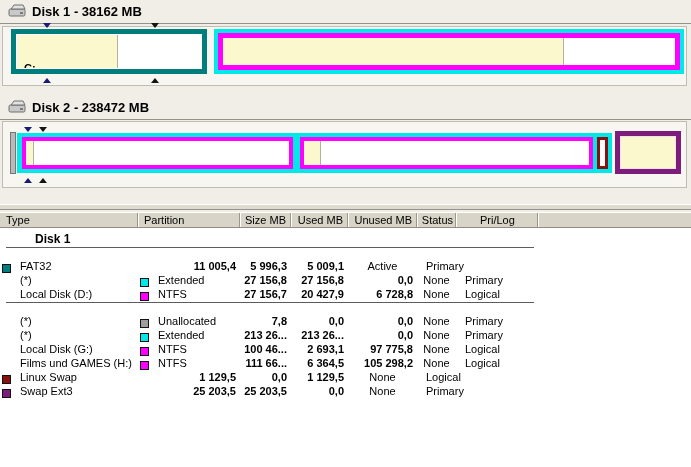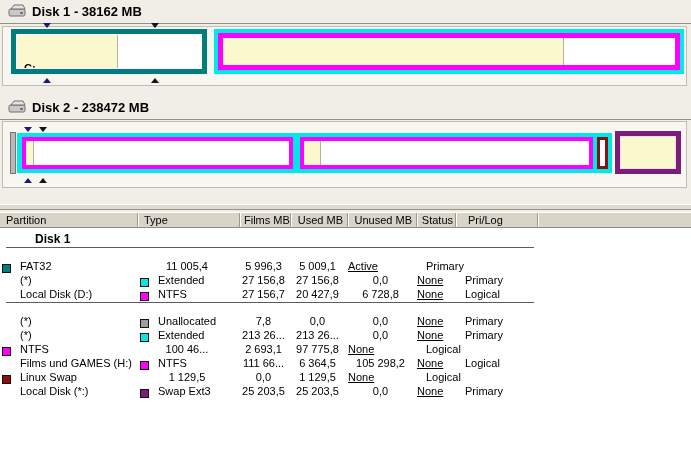--- a/index.html
+++ b/index.html
@@ -38,34 +38,34 @@
   .lv-header{position:absolute;left:0;top:212px;width:691px;height:16px;background:#d8d4c8;
              border-top:1px solid #ffffff;border-bottom:1px solid #8f8c81;box-sizing:border-box;
              display:grid;grid-template-columns:138px 102px 51px 57px 69px 39px 82px 1fr;
              font-size:11px;line-height:14px;color:#000;}
   .lv-header .hc{border-right:1px solid #9a978c;box-shadow:1px 0 0 #ffffff;padding:0 4px;
                  white-space:nowrap;overflow:hidden;}
   .hc.h-part{padding-left:6px;}
   .hc.h-type{padding-left:6px;}
   .hc.num{text-align:right;}
   .hc.h-status{text-align:right;padding:0 2px;}
-  .hc.h-prilog{padding-left:12px;}
+  .hc.h-prilog{padding-left:24px;}
   .hc.h-fill{border-right:none;box-shadow:none;}
 
   
   .tbody{position:absolute;left:0;top:228px;width:691px;height:239px;background:#ffffff;font-size:11px;color:#000;}
   .grp-title{margin:0 0 0 13px;height:14px;line-height:14px;font-size:12px;font-weight:bold;}
   .grp-line{margin-left:6px;width:528px;height:1px;background:#5c5c5c;margin-top:1px;}
   .rows{margin-top:11px;}
   .trow{display:grid;grid-template-columns:138px 102px 51px 57px 69px 39px 82px;height:14px;line-height:14px;}
   .c-part{padding-left:20px;white-space:nowrap;overflow:hidden;}
   .c-type{padding-left:2px;white-space:nowrap;display:flex;align-items:flex-end;}
   .swatch{display:inline-block;width:9px;height:9px;border:1px solid #111;box-sizing:border-box;margin-right:9px;flex:none;}
-  .c-num{text-align:center;padding-right:4px;white-space:nowrap;}
-  .c-status{text-align:left;white-space:nowrap;text-decoration:underline;}
+  .c-num{text-align:right;padding-right:4px;white-space:nowrap;font-weight:bold;}
+  .c-status{text-align:center;white-space:nowrap;}
   .c-pl{padding-left:9px;white-space:nowrap;}
   .mt-group{margin-top:15px;}
 </style>
 </head>
 <body>
 
 <div class="screen">
   <div class="top-bg"></div>
 
   <div class="disk-band" style="top:0;">
@@ -146,23 +146,23 @@
   <div style="position:absolute;left:615px;top:131px;width:66px;height:43px;border:5px solid #7c1d7c;background:#fbf8cd;box-sizing:border-box;box-shadow:inset 0 0 0 1px #efe0ec;"></div>
 
   <div class="tri down" style="left:24px;top:127px;"></div>
   <div class="tri dark down" style="left:39px;top:127px;"></div>
   <div class="tri up" style="left:24px;top:178px;"></div>
   <div class="tri dark up" style="left:39px;top:178px;"></div>
 
   <div class="splitter"></div>
 
   <div class="lv-header">
+    <div class="hc h-type">Type</div>
     <div class="hc h-part">Partition</div>
-    <div class="hc h-type">Type</div>
-    <div class="hc num">Films MB</div>
+    <div class="hc num">Size MB</div>
     <div class="hc num">Used MB</div>
     <div class="hc num">Unused MB</div>
     <div class="hc h-status">Status</div>
     <div class="hc h-prilog">Pri/Log</div>
     <div class="hc h-fill"></div>
   </div>
 
   <div class="tbody">
 
     <div class="grp-title" style="margin-top:4px;padding-left:22px;">Disk 1</div>
@@ -227,20 +227,21 @@
             <span class="swatch" style="background-color: rgb(0, 233, 233);"></span>
             <span>Extended</span>
           </div>
         <div class="c-num">213 26...</div>
         <div class="c-num">213 26...</div>
         <div class="c-num">0,0</div>
         <div class="c-status">None</div>
         <div class="c-pl">Primary</div>
       </div>
       <div class="trow">
+        <div class="c-part">Local Disk (G:)</div>
         <div class="c-type">
             <span class="swatch" style="background-color: rgb(255, 0, 255);"></span>
             <span>NTFS</span>
           </div>
         <div class="c-num">100 46...</div>
         <div class="c-num">2 693,1</div>
         <div class="c-num">97 775,8</div>
         <div class="c-status">None</div>
         <div class="c-pl">Logical</div>
       </div>
@@ -261,21 +262,20 @@
             <span class="swatch" style="background-color: rgb(138, 16, 16);"></span>
             <span>Linux Swap</span>
           </div>
         <div class="c-num">1 129,5</div>
         <div class="c-num">0,0</div>
         <div class="c-num">1 129,5</div>
         <div class="c-status">None</div>
         <div class="c-pl">Logical</div>
       </div>
       <div class="trow">
-        <div class="c-part">Local Disk (*:)</div>
         <div class="c-type">
             <span class="swatch" style="background-color: rgb(124, 29, 124);"></span>
             <span>Swap Ext3</span>
           </div>
         <div class="c-num">25 203,5</div>
         <div class="c-num">25 203,5</div>
         <div class="c-num">0,0</div>
         <div class="c-status">None</div>
         <div class="c-pl">Primary</div>
       </div>

